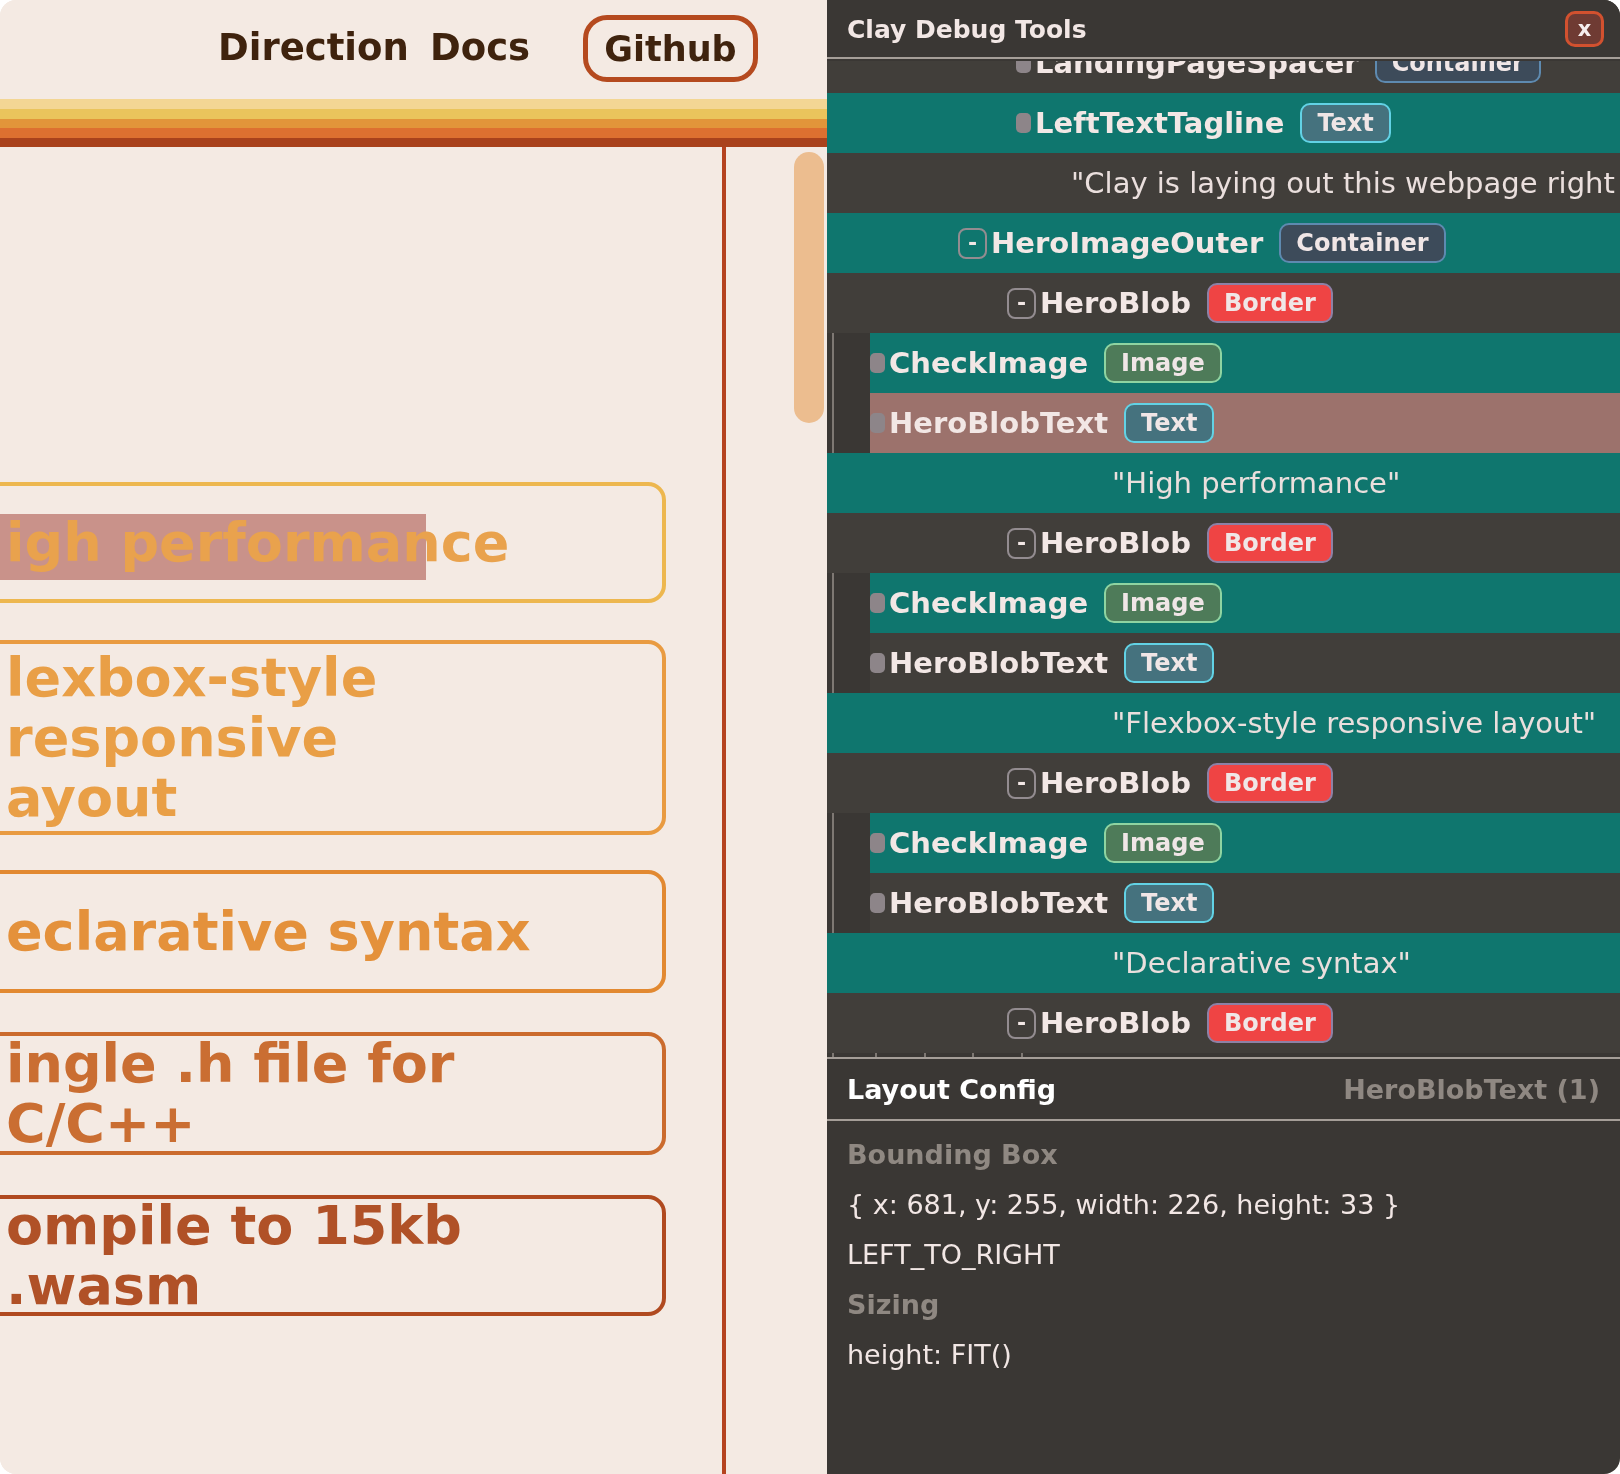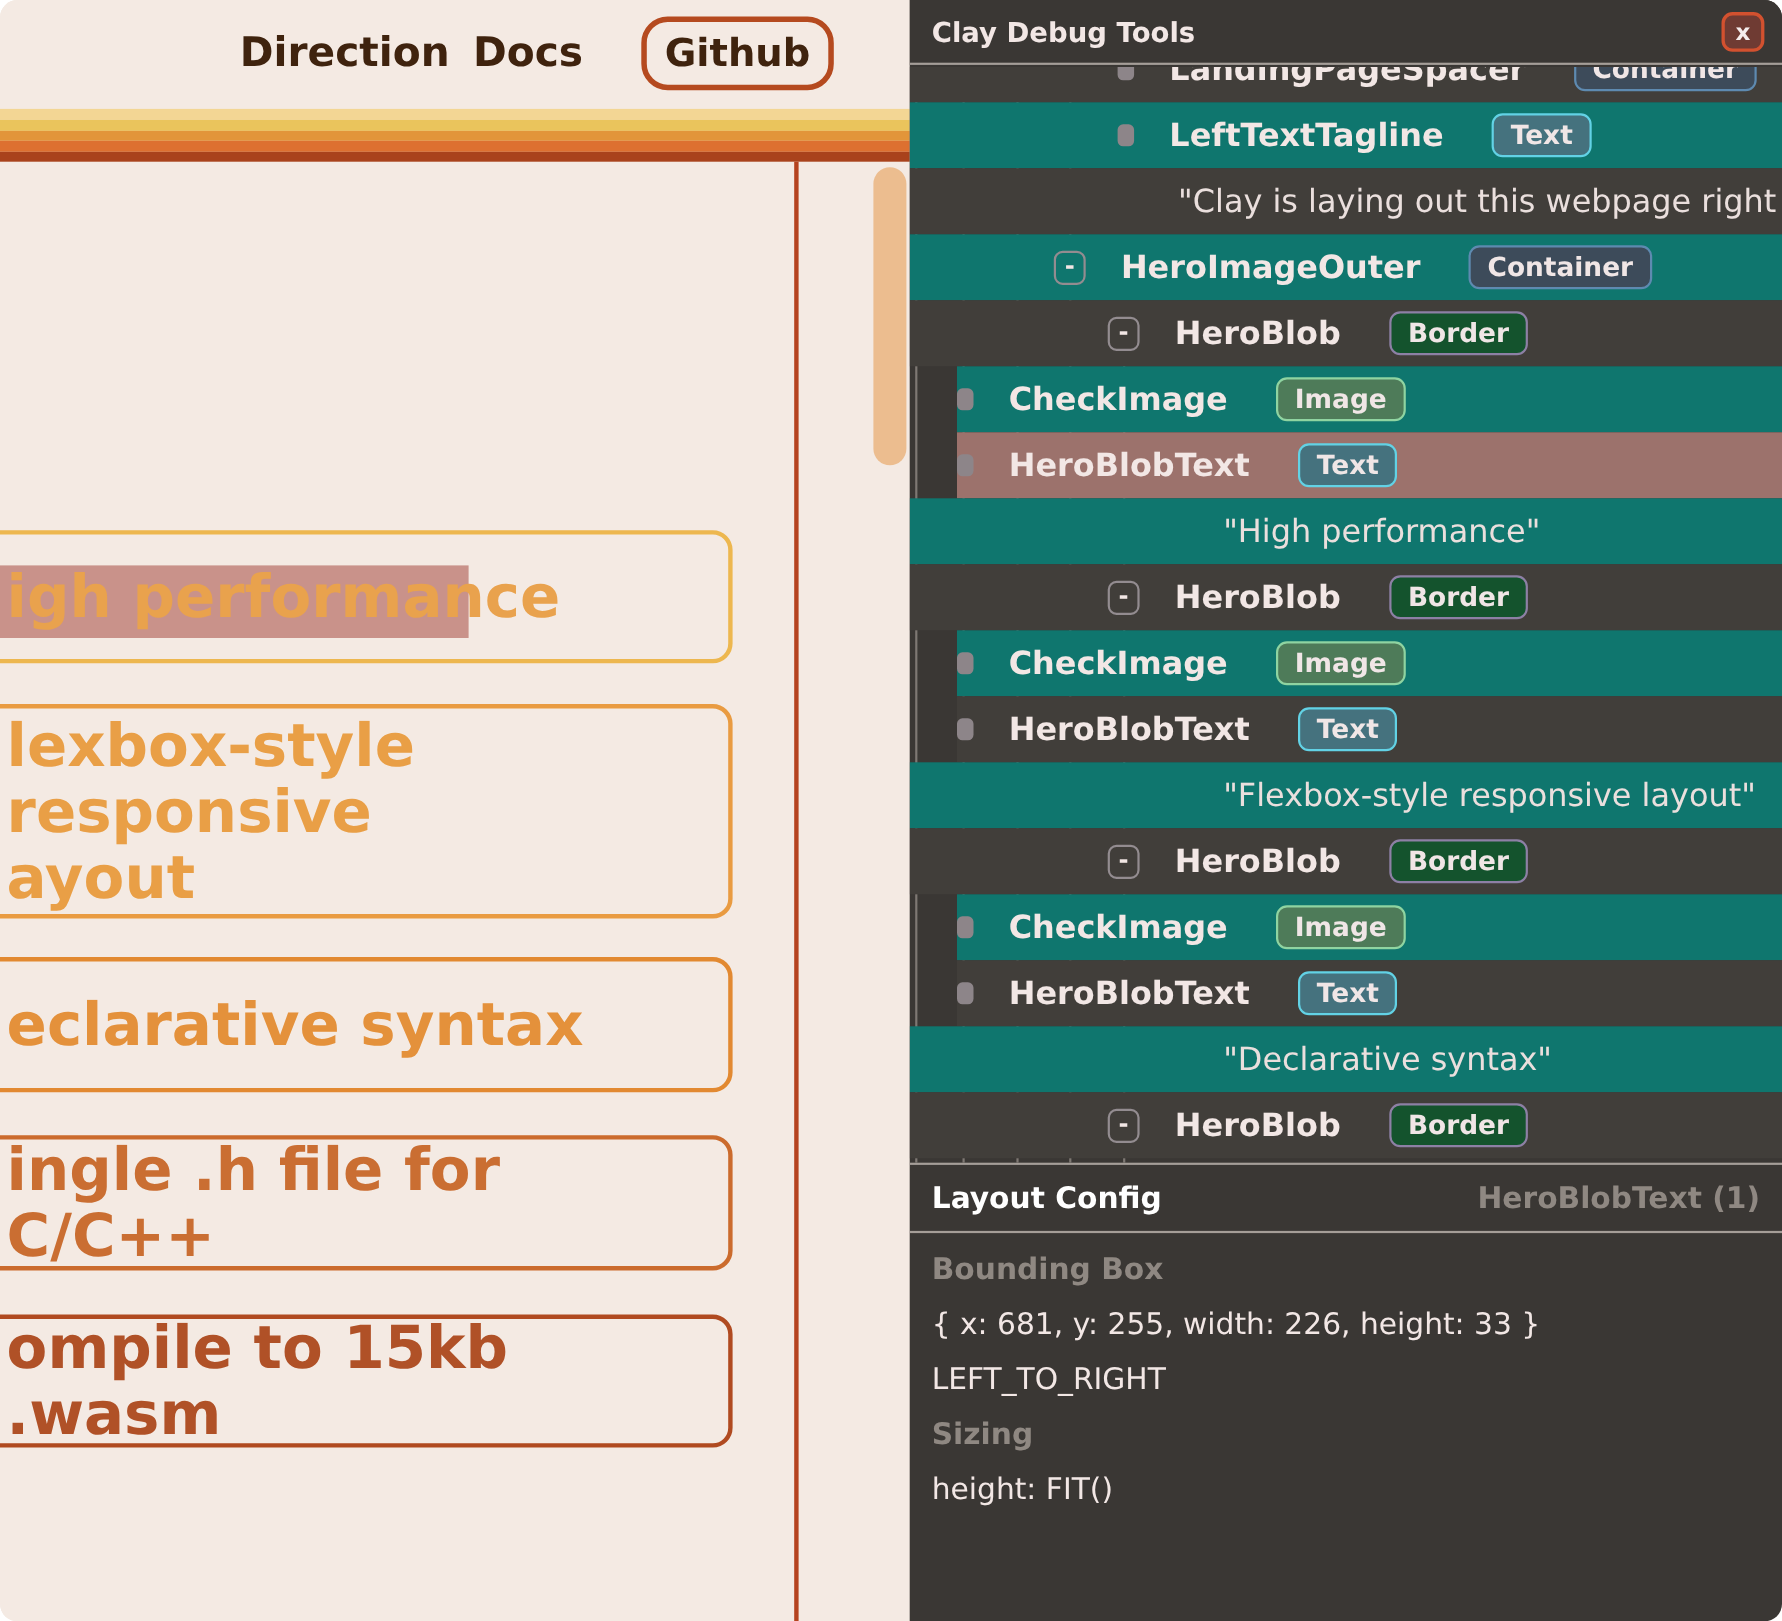--- a/index.html
+++ b/index.html
@@ -41,36 +41,36 @@
   .panel{position:absolute;left:827px;top:0;width:793px;height:1474px;background:#3a3734;overflow:hidden;}
   .panel-titlebar{position:absolute;left:0;top:0;width:793px;height:59px;border-bottom:2px solid #a59e98;background:#3a3734;z-index:20;}
   .panel-title{position:absolute;left:20px;top:15px;font-size:25px;font-weight:600;color:#f2e7e5;}
   .close-btn{position:absolute;right:16px;top:11px;width:39px;height:36px;background:#6f3b33;border:3px solid #d2512f;border-radius:10px;display:flex;align-items:center;justify-content:center;color:#f5eded;font-size:21px;font-weight:700;cursor:pointer;z-index:21;}
 
   .tree{position:absolute;left:0;top:61px;width:793px;height:996px;overflow:hidden;}
   .gl{position:absolute;top:0;bottom:0;width:2px;background:#7e7873;z-index:1;}
   .gl1{left:5px;} .gl2{left:48px;} .gl3{left:97px;} .gl4{left:145px;}
   .gl5{left:194px;top:271px;}
 
-  .trow{position:absolute;left:0;width:793px;height:60px;display:flex;align-items:center;gap:32px;z-index:2;cursor:pointer;}
+  .trow{position:absolute;left:0;width:793px;height:60px;display:flex;align-items:center;gap:4px;z-index:2;cursor:pointer;}
   .trow.even{background:#0f766e;}
   .trow.odd{background:#413e3a;}
   .trow.hl{background:#9c726c;}
   .pad-d1m{padding-left:131px;}
   .pad-d2m{padding-left:180px;}
   .pad-d2b{padding-left:189px;}
   .pad-d3b{margin-left:43px;}
   .pad-q2{padding-left:244px;}
   .pad-q3{padding-left:285px;}
   .minus{width:29px;height:31px;flex:0 0 29px;border:2px solid #938c90;border-radius:8px;color:#f2e7e5;display:flex;align-items:center;justify-content:center;font-size:22px;font-weight:600;line-height:1;background:transparent;}
   .bullet{width:15px;height:20px;flex:0 0 15px;border-radius:5px;background:#8d8589;}
   .nname{font-size:29px;font-weight:600;color:#f2e7e5;white-space:nowrap;}
   .badge{margin-left:12px;height:40px;padding:0 15px;border-radius:10px;border:2px solid;display:flex;align-items:center;font-size:24px;font-weight:600;color:#f0e6e6;white-space:nowrap;}
   .badge.container{background:#3d4b5a;border-color:#5e8ab0;}
-  .badge.border{background:#14532d;border-color:#8d80a5;}
+  .badge.border{background:#ef4444;border-color:#8d80a5;}
   .badge.image{background:#4e7b59;border-color:#8fd4a1;}
   .badge.text{background:#45727e;border-color:#62d2e5;}
   .quote-text{font-size:29px;font-weight:500;color:#eadfdd;white-space:nowrap;}
 
   .divider{position:absolute;left:0;width:793px;height:2px;background:#a59e98;z-index:5;}
   .div1{top:1057px;} .div2{top:1119px;}
   .lc-header{position:absolute;left:0;top:1059px;width:793px;height:60px;display:flex;align-items:center;justify-content:space-between;padding:0 20px;}
   .lc-title{font-size:27px;font-weight:600;color:#ffffff;}
   .lc-selected{font-size:27px;font-weight:600;color:#8f8882;}
 

